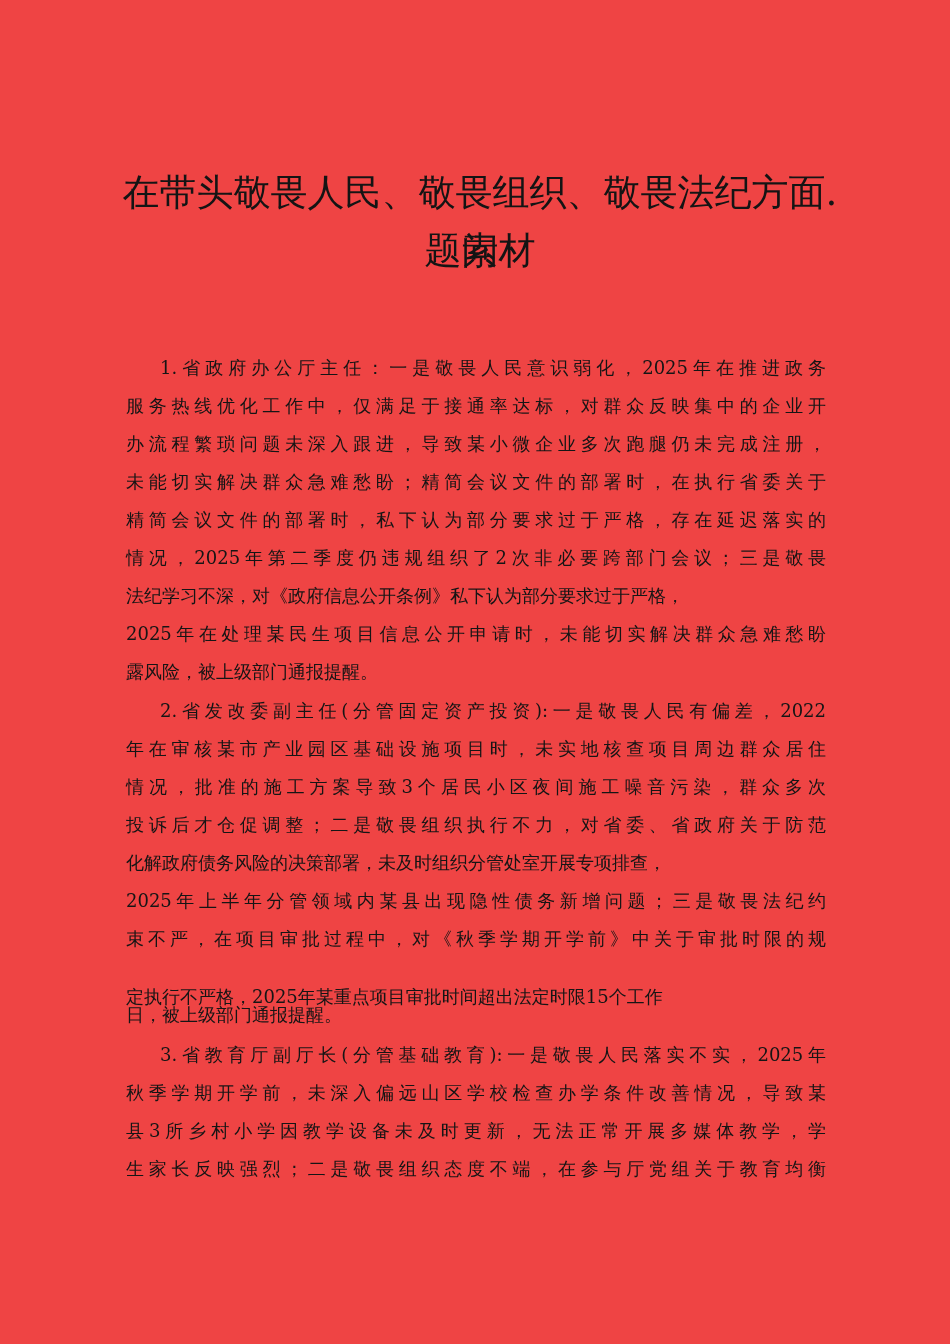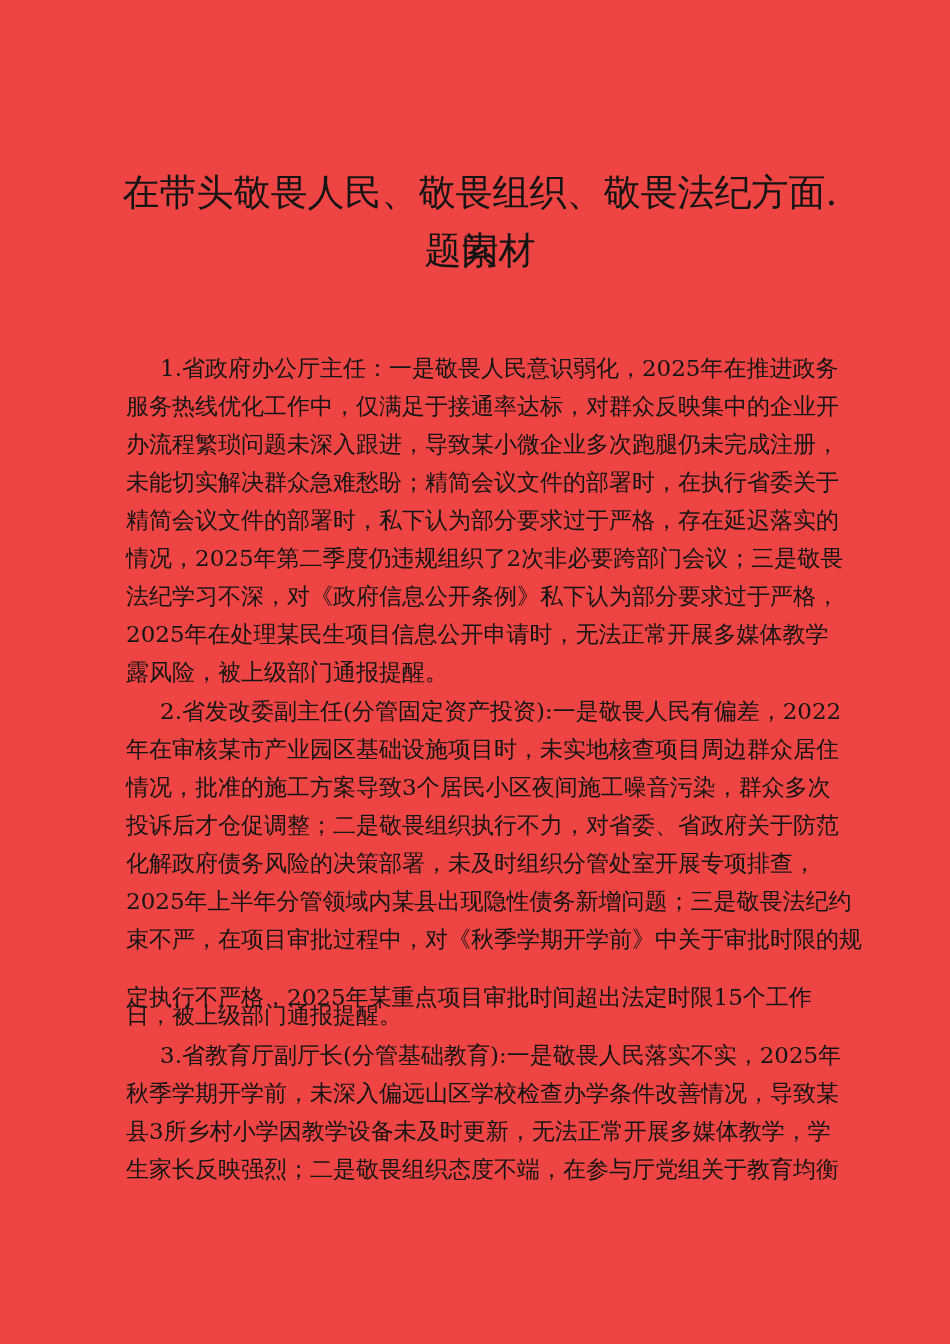--- a/index.html
+++ b/index.html
@@ -33,21 +33,21 @@
       color: #141414;
       letter-spacing: 0px;
       margin: 0;
     }
     .title-line1 { top: 164px; }
     .title-line2 { top: 222px; }
     .line {
       position: absolute;
       left: 126px;
       width: 700px;
-      font-size: 23px;
+      font-size: 18px;
       line-height: 38px;
       white-space: nowrap;
       color: #151515;
       text-align: justify;
       text-align-last: justify;
     }
     .line.last {
       text-align-last: left;
     }
     .line.indent {
@@ -64,21 +64,21 @@
   <h1 class="title title-line2">题素材</h1>
 
   <div>
     <div class="line indent" style="top:349px">1.省政府办公厅主任：一是敬畏人民意识弱化，2025年在推进政务</div>
     <div class="line" style="top:387px">服务热线优化工作中，仅满足于接通率达标，对群众反映集中的企业开</div>
     <div class="line" style="top:425px">办流程繁琐问题未深入跟进，导致某小微企业多次跑腿仍未完成注册，</div>
     <div class="line" style="top:463px">未能切实解决群众急难愁盼；精简会议文件的部署时，在执行省委关于</div>
     <div class="line" style="top:501px">精简会议文件的部署时，私下认为部分要求过于严格，存在延迟落实的</div>
     <div class="line" style="top:539px">情况，2025年第二季度仍违规组织了2次非必要跨部门会议；三是敬畏</div>
     <div class="line last" style="top:577px">法纪学习不深，对《政府信息公开条例》私下认为部分要求过于严格，</div>
-    <div class="line" style="top:615px">2025年在处理某民生项目信息公开申请时，无法正常开展多媒体教学</div>
+    <div class="line" style="top:615px">2025年在处理某民生项目信息公开申请时，未能切实解决群众急难愁盼</div>
     <div class="line last" style="top:653px">露风险，被上级部门通报提醒。</div>
   </div>
 
   <div>
     <div class="line indent" style="top:692px">2.省发改委副主任(分管固定资产投资):一是敬畏人民有偏差，2022</div>
     <div class="line" style="top:730px">年在审核某市产业园区基础设施项目时，未实地核查项目周边群众居住</div>
     <div class="line" style="top:768px">情况，批准的施工方案导致3个居民小区夜间施工噪音污染，群众多次</div>
     <div class="line" style="top:806px">投诉后才仓促调整；二是敬畏组织执行不力，对省委、省政府关于防范</div>
     <div class="line last" style="top:844px">化解政府债务风险的决策部署，未及时组织分管处室开展专项排查，</div>
     <div class="line" style="top:882px">2025年上半年分管领域内某县出现隐性债务新增问题；三是敬畏法纪约</div>

